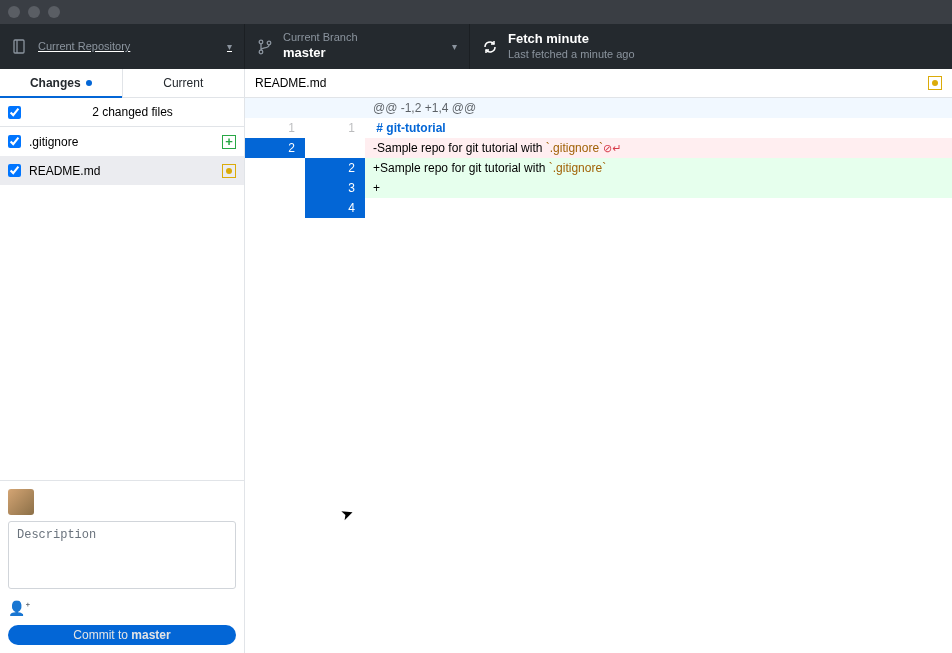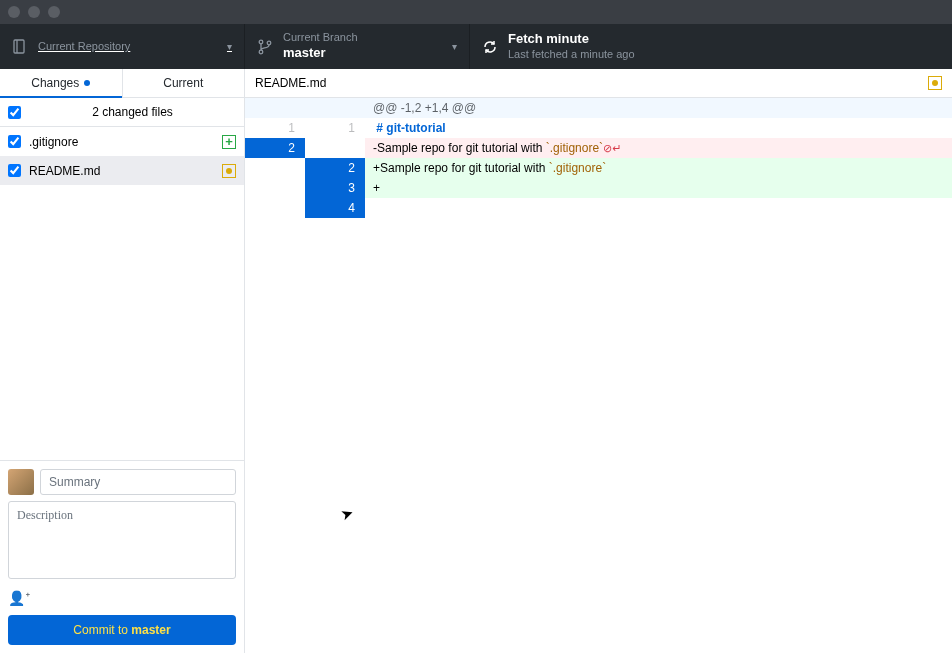--- a/index.html
+++ b/index.html
@@ -18,21 +18,21 @@
     .toolbar-label { font-size: 11px; color: #8b949e; line-height: 1.2; }
     .toolbar-value { font-size: 13px; font-weight: 600; color: #fff; line-height: 1.3; }
     .toolbar-sub { font-size: 11px; color: #8b949e; line-height: 1.2; }
     .toolbar-chevron { color: #8b949e; font-size: 10px; margin-left: 8px; }
     
     .main { display: flex; height: calc(653px - 24px - 45px); }
     
     .sidebar { width: 245px; border-right: 1px solid #e1e4e8; display: flex; flex-direction: column; }
     .tabs { display: flex; height: 29px; border-bottom: 1px solid #e1e4e8; }
     .tab { flex: 1; display: flex; align-items: center; justify-content: center; font-size: 12px; color: #24292e; cursor: pointer; position: relative; }
-    .tab.active { font-weight: 400; }
+    .tab.active { font-weight: 700; }
     .tab.active::after { content: ''; position: absolute; bottom: -1px; left: 0; right: 0; height: 2px; background: #0366d6; }
     .tab-dot { width: 6px; height: 6px; border-radius: 50%; background: #0366d6; margin-left: 5px; }
     .tab-divider { width: 1px; background: #e1e4e8; }
     
     .changes-header { height: 29px; display: flex; align-items: center; border-bottom: 1px solid #e1e4e8; padding: 0 8px; font-size: 12px; }
     .changes-header input[type="checkbox"] { margin-right: 8px; }
     .changes-header-text { flex: 1; text-align: center; }
     
     .file-list { flex: 1; overflow-y: auto; }
     .file-item { height: 29px; display: flex; align-items: center; padding: 0 8px; font-size: 12px; cursor: pointer; }
@@ -41,23 +41,23 @@
     .file-name { flex: 1; }
     .file-status { width: 14px; height: 14px; display: flex; align-items: center; justify-content: center; font-size: 13px; font-weight: bold; border: 1px solid; }
     .file-status.added { color: #28a745; border-color: #28a745; }
     .file-status.modified { color: #dbab09; border-color: #dbab09; }
     .file-status.modified::before { content: ''; width: 6px; height: 6px; background: #dbab09; border-radius: 50%; }
     
     .commit-area { padding: 8px; border-top: 1px solid #e1e4e8; }
     .summary-row { display: flex; gap: 6px; margin-bottom: 6px; }
     .avatar { width: 26px; height: 26px; border-radius: 3px; background: linear-gradient(135deg, #d4a574 0%, #8b6f47 100%); }
     .summary-input { flex: 1; height: 26px; border: 1px solid #d1d5da; border-radius: 3px; padding: 0 8px; font-size: 12px; outline: none; }
-    .description-input { width: 100%; height: 78px; border: 1px solid #d1d5da; border-radius: 3px; padding: 6px 8px; font-size: 12px; resize: none; outline: none; font-family: Liberation Serif, serif; margin-bottom: 6px; }
+    .description-input { width: 100%; height: 68px; border: 1px solid #d1d5da; border-radius: 3px; padding: 6px 8px; font-size: 12px; resize: none; outline: none; font-family: Liberation Mono, monospace; margin-bottom: 6px; }
     .coauthor-btn { font-size: 14px; color: #586069; cursor: pointer; margin-bottom: 8px; }
-    .commit-btn { width: 100%; height: 30px; background: #0366d6; color: #fde047; border: none; border-radius: 4px; font-size: 12px; cursor: pointer; }
+    .commit-btn { width: 100%; height: 20px; background: #0366d6; color: #e5e5e5; border: none; border-radius: 11px; font-size: 12px; cursor: pointer; }
     .commit-btn strong { font-weight: 600; }
     
     .diff-area { flex: 1; display: flex; flex-direction: column; }
     .diff-header { height: 29px; display: flex; align-items: center; padding: 0 10px; border-bottom: 1px solid #e1e4e8; font-size: 12px; }
     .diff-filename { flex: 1; }
     .diff-status { width: 14px; height: 14px; display: flex; align-items: center; justify-content: center; border: 1px solid #dbab09; }
     .diff-status::before { content: ''; width: 6px; height: 6px; background: #dbab09; border-radius: 50%; }
     
     .diff-content { flex: 1; font-family: "SFMono-Regular", Consolas, Menlo, monospace; font-size: 12px; overflow: auto; }
     .diff-row { display: flex; height: 20px; line-height: 20px; }
@@ -163,21 +163,20 @@
         <div class="file-item selected">
           <input type="checkbox" checked="" style="">
           <span class="file-name">README.md</span>
           <span class="file-status modified"></span>
         </div>
       </div>
 
     <div class="commit-area">
       <div class="summary-row">
         <div class="avatar"></div>
-        <input class="summary-input" type="text" placeholder="Summary" style="">
       </div>
       <textarea class="description-input" placeholder="Description" style=""></textarea>
       <div class="coauthor-btn">👤⁺</div>
       <button class="commit-btn">
         <span>Commit to </span><strong>master</strong>
       </button>
     </div>
   </div>
 
   <div class="diff-area">

